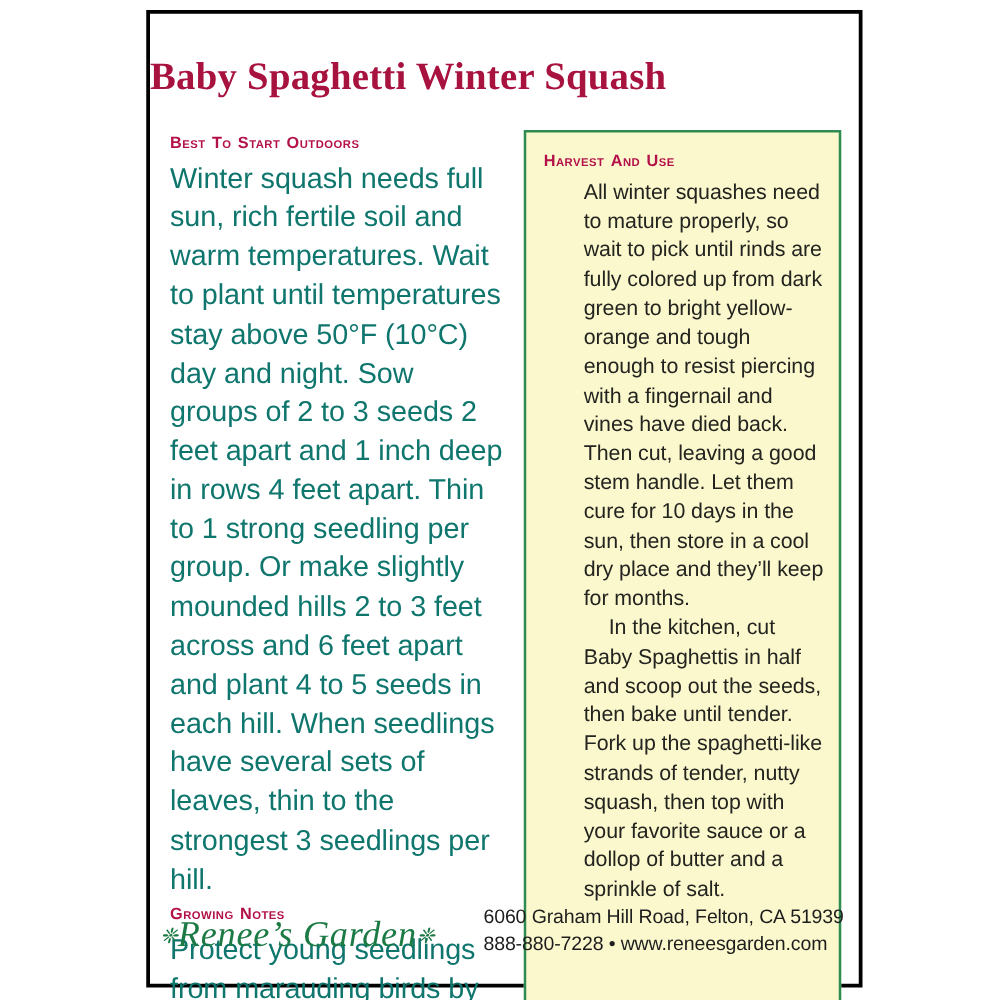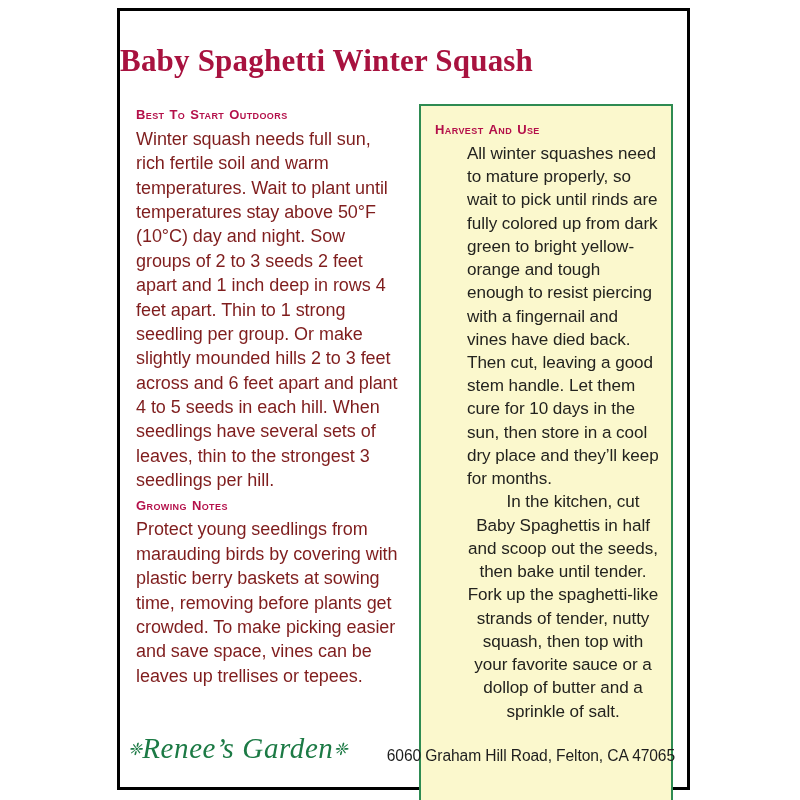--- a/index.html
+++ b/index.html
@@ -80,29 +80,29 @@
     text-transform: lowercase;
   }
   .section-heading::first-letter { font-size: 1em; }
 
   
   .sc-big { font-size: 19px; }
   .sc-small { font-size: 13px; }
 
   
   .body-text {
-    color: #7f1d1d;
-    font-size: 18px;
+    color: #0f766e;
+    font-size: 23px;
     line-height: 1.355;
     margin: 0;
     letter-spacing: -0.05px;
     text-align: left;
   }
   .body-text + .body-text { margin-top: 0; }
-  .indent { text-indent: 20px; text-align: center; }
+  .indent { text-indent: 20px; }
 
   .gap-before { margin-top: 1px; }
 
   .panel-right .body-text {
     font-size: 17.1px;
     line-height: 1.36;
     color: #23231f;
     margin-left: 32px;
   }
   .panel-right .section-heading {
@@ -173,18 +173,19 @@
       <div class="section-heading"><span class="sc-render"><span class="sc-big">H</span><span class="sc-small">ARVEST</span> <span class="sc-big">A</span><span class="sc-small">ND</span> <span class="sc-big">U</span><span class="sc-small">SE</span></span></div>
       <p class="body-text">All winter squashes need to mature properly, so wait to pick until rinds are fully colored up from dark green to bright yellow-orange and tough enough to resist piercing with a fingernail and vines have died back. Then cut, leaving a good stem handle. Let them cure for 10 days in the sun, then store in a cool dry place and they’ll keep for months.</p>
       <p class="body-text indent">In the kitchen, cut Baby Spaghettis in half and scoop out the seeds, then bake until tender. Fork up the spaghetti-like  strands of tender, nutty squash, then top with your favorite sauce or a dollop of butter and a sprinkle of salt.</p>
     </div>
 
     <div class="footer">
       <div class="logo">
         <span class="glyph">❈</span><span class="name">Renee’s Garden</span><span class="glyph">❈</span>
       </div>
       <div class="address">
-        <div>6060 Graham Hill Road, Felton, CA 47065</div>
+        <div>6060 Graham Hill Road, Felton, CA 51939</div>
+        <div>888-880-7228 • www.reneesgarden.com</div>
       </div>
     </div>
 
   </div>
 </div>
 
 </body></html>

